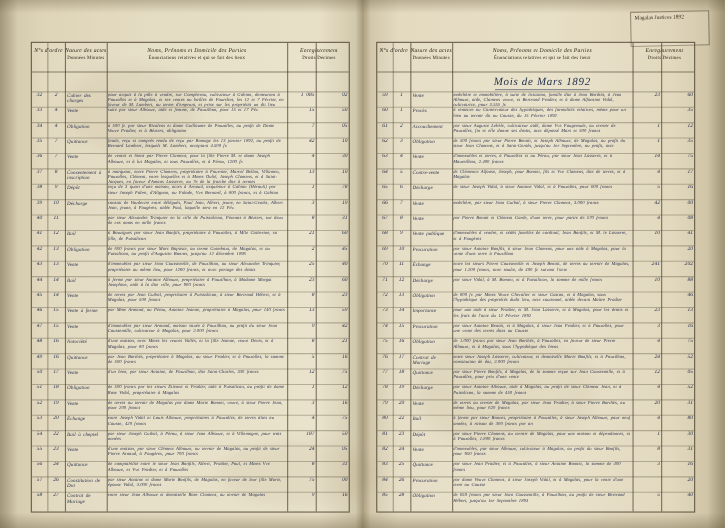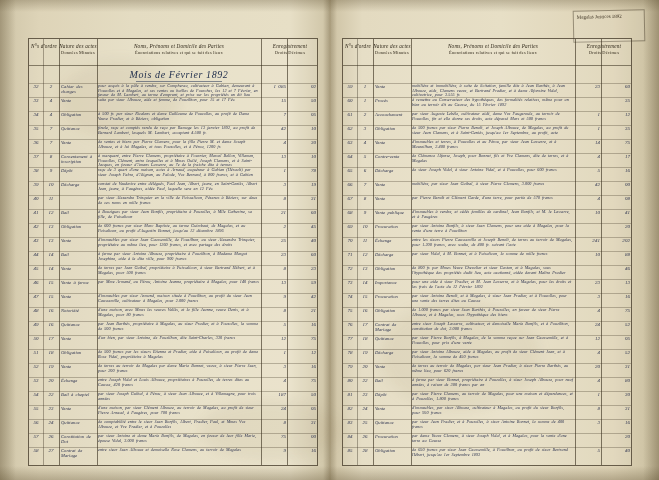--- a/index.html
+++ b/index.html
@@ -74,21 +74,20 @@
       <div class="vline thin" style="left: 14px;"></div>
       <div class="vline" style="left: 30px;"></div>
       <div class="vline" style="left: 68px;"></div>
       <div class="vline" style="left: 232px;"></div>
       <div class="vline" style="left: 258px;"></div>
       <div class="hline" style="top: 26px;"></div>
       <div class="hcell" style="left: 0px; width: 30px;"><b>N°s d'ordre</b></div>
       <div class="hcell" style="left: 30px; width: 38px;"><b>Nature des actes</b><div class="hsub">Données  Minutes</div></div>
       <div class="hcell" style="left: 68px; width: 164px;"><b>Noms, Prénoms et Domicile des Parties</b><div class="hsub">Énonciations relatives et qui se fait des lieux</div></div>
       <div class="hcell" style="left: 232px; width: 58px;"><b>Enregistrement</b><div class="hsub">Droits  Décimes</div></div>
-      <div class="month" style="top: 30px; left: 68px; width: 164px; right: auto;">Mois de Février 1892</div>
       <div class="row" style="top: 44px;"></div>
       <div></div>
       <div class="cell hw mono" style="left: 1px; width: 12px; top: 45px; height: 12.5px; text-align: center;">32</div>
       <div class="cell hw mono" style="left: 15px; width: 14px; top: 45px; height: 12.5px; text-align: center;">2</div>
       <div class="cell hw " style="left: 31px; width: 36px; top: 45px; height: 12.5px; text-align: left; font-size: 4.6px; padding-left: 1px;">Cahier des charges</div>
       <div class="cell hw " style="left: 69px; width: 162px; top: 45px; height: 12.5px; text-align: left; font-size: 4.2px; line-height: 1.12;">pour acquis à la pâle à vendre, sur Compherau, cultivateur à Gabian, demeurant à Pouzolles et à Magalas, et ses ventes ou bailles de Fourches, les 12 et 7 Février, en faveur de M. Lambert, au terme d'emprunt, et prise sur les propriétés un dit lieu</div>
       <div class="cell hw mono" style="left: 233px; width: 24px; top: 45px; height: 12.5px; text-align: right; padding-right: 2px;">1 085</div>
       <div class="cell hw mono" style="left: 259px; width: 28px; top: 45px; height: 12.5px; text-align: right; padding-right: 2px;">02</div>
       <div class="row" style="top: 58px;"></div>
       <div></div>
@@ -304,20 +303,21 @@
       <div class="vline thin" style="left: 14px;"></div>
       <div class="vline" style="left: 30px;"></div>
       <div class="vline" style="left: 68px;"></div>
       <div class="vline" style="left: 232px;"></div>
       <div class="vline" style="left: 258px;"></div>
       <div class="hline" style="top: 26px;"></div>
       <div class="hcell" style="left: 0px; width: 30px;"><b>N°s d'ordre</b></div>
       <div class="hcell" style="left: 30px; width: 38px;"><b>Nature des actes</b><div class="hsub">Données  Minutes</div></div>
       <div class="hcell" style="left: 68px; width: 164px;"><b>Noms, Prénoms et Domicile des Parties</b><div class="hsub">Énonciations relatives et qui se fait des lieux</div></div>
       <div class="hcell" style="left: 232px; width: 58px;"><b>Enregistrement</b><div class="hsub">Droits  Décimes</div></div>
+      <div class="month" style="top: 30px; left: 68px; width: 164px; right: auto;">Mois de Mars 1892</div>
       <div class="row" style="top: 44px;"></div>
       <div></div>
       <div class="cell hw mono" style="left: 1px; width: 12px; top: 45px; height: 12.5px; text-align: center;">59</div>
       <div class="cell hw mono" style="left: 15px; width: 14px; top: 45px; height: 12.5px; text-align: center;">1</div>
       <div class="cell hw " style="left: 31px; width: 36px; top: 45px; height: 12.5px; text-align: left; font-size: 4.6px; padding-left: 1px;">Vente</div>
       <div class="cell hw " style="left: 69px; width: 162px; top: 45px; height: 12.5px; text-align: left; font-size: 4.2px; line-height: 1.12;">mobilière et immobilière, à suite de licitation, famille dite à Jean Barthès, à Jean Albouze, aide, Clamens veuve, et Bertrand Pradier, et à dame Alfonsine Vidal, cultivatrice, pour 3.555 fr.</div>
       <div class="cell hw mono" style="left: 233px; width: 24px; top: 45px; height: 12.5px; text-align: right; padding-right: 2px;">23</div>
       <div class="cell hw mono" style="left: 259px; width: 28px; top: 45px; height: 12.5px; text-align: right; padding-right: 2px;">60</div>
       <div class="row" style="top: 58px;"></div>
       <div></div>

